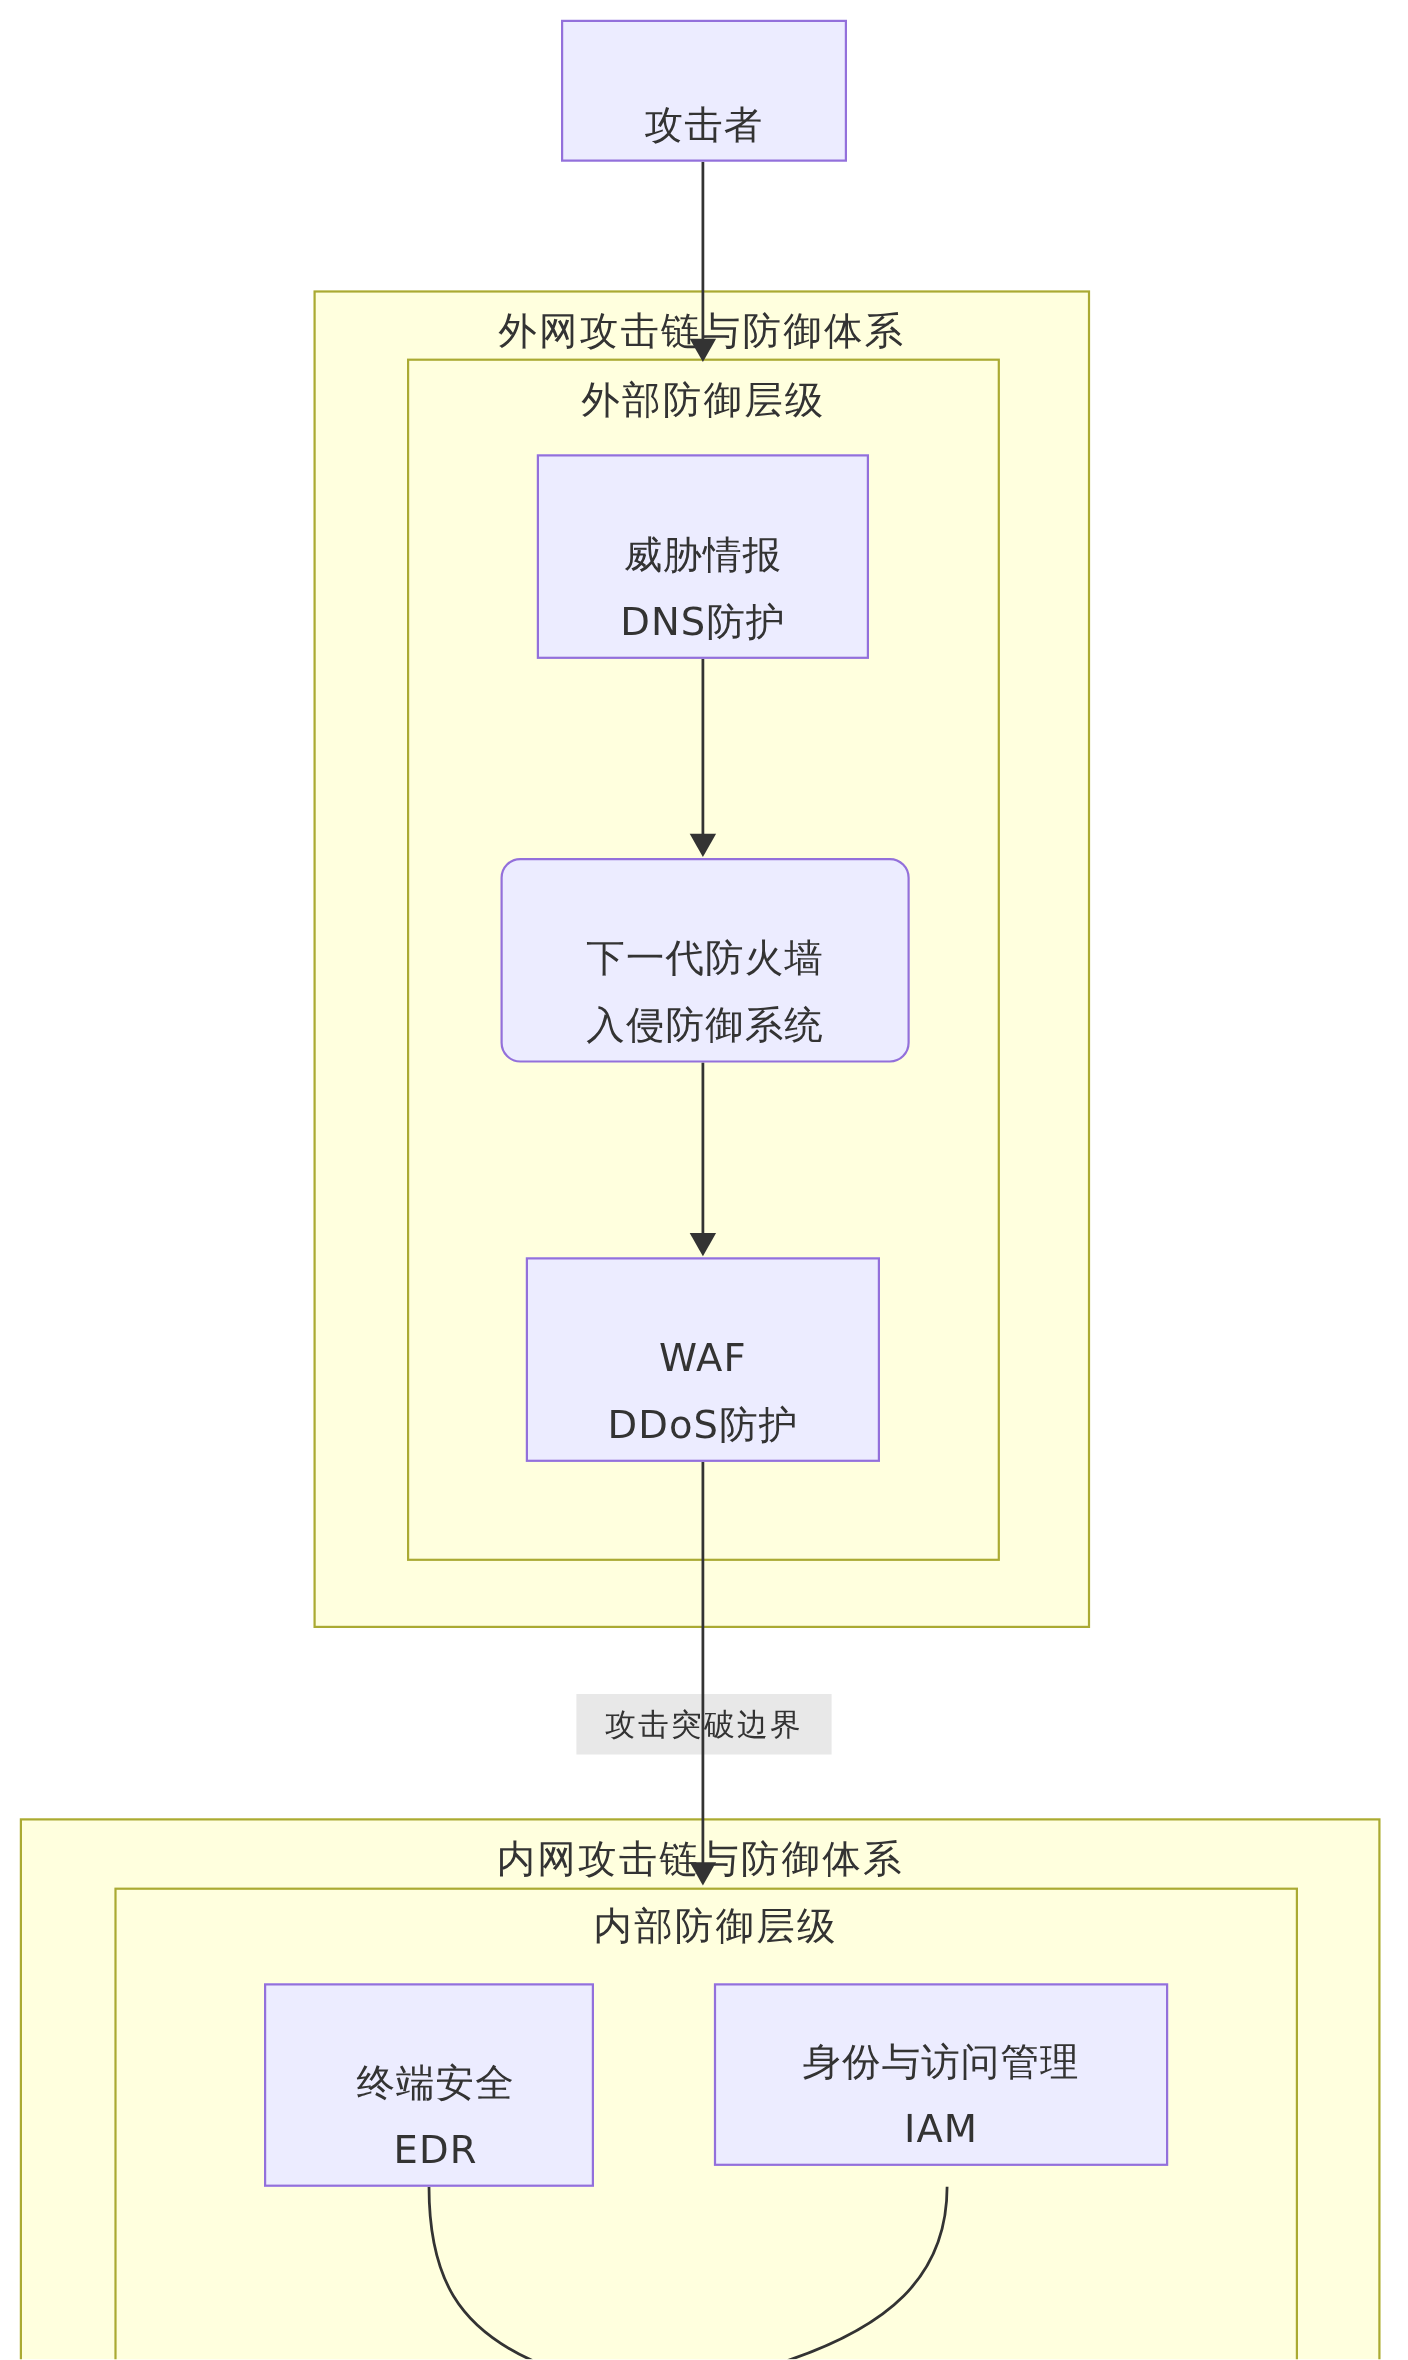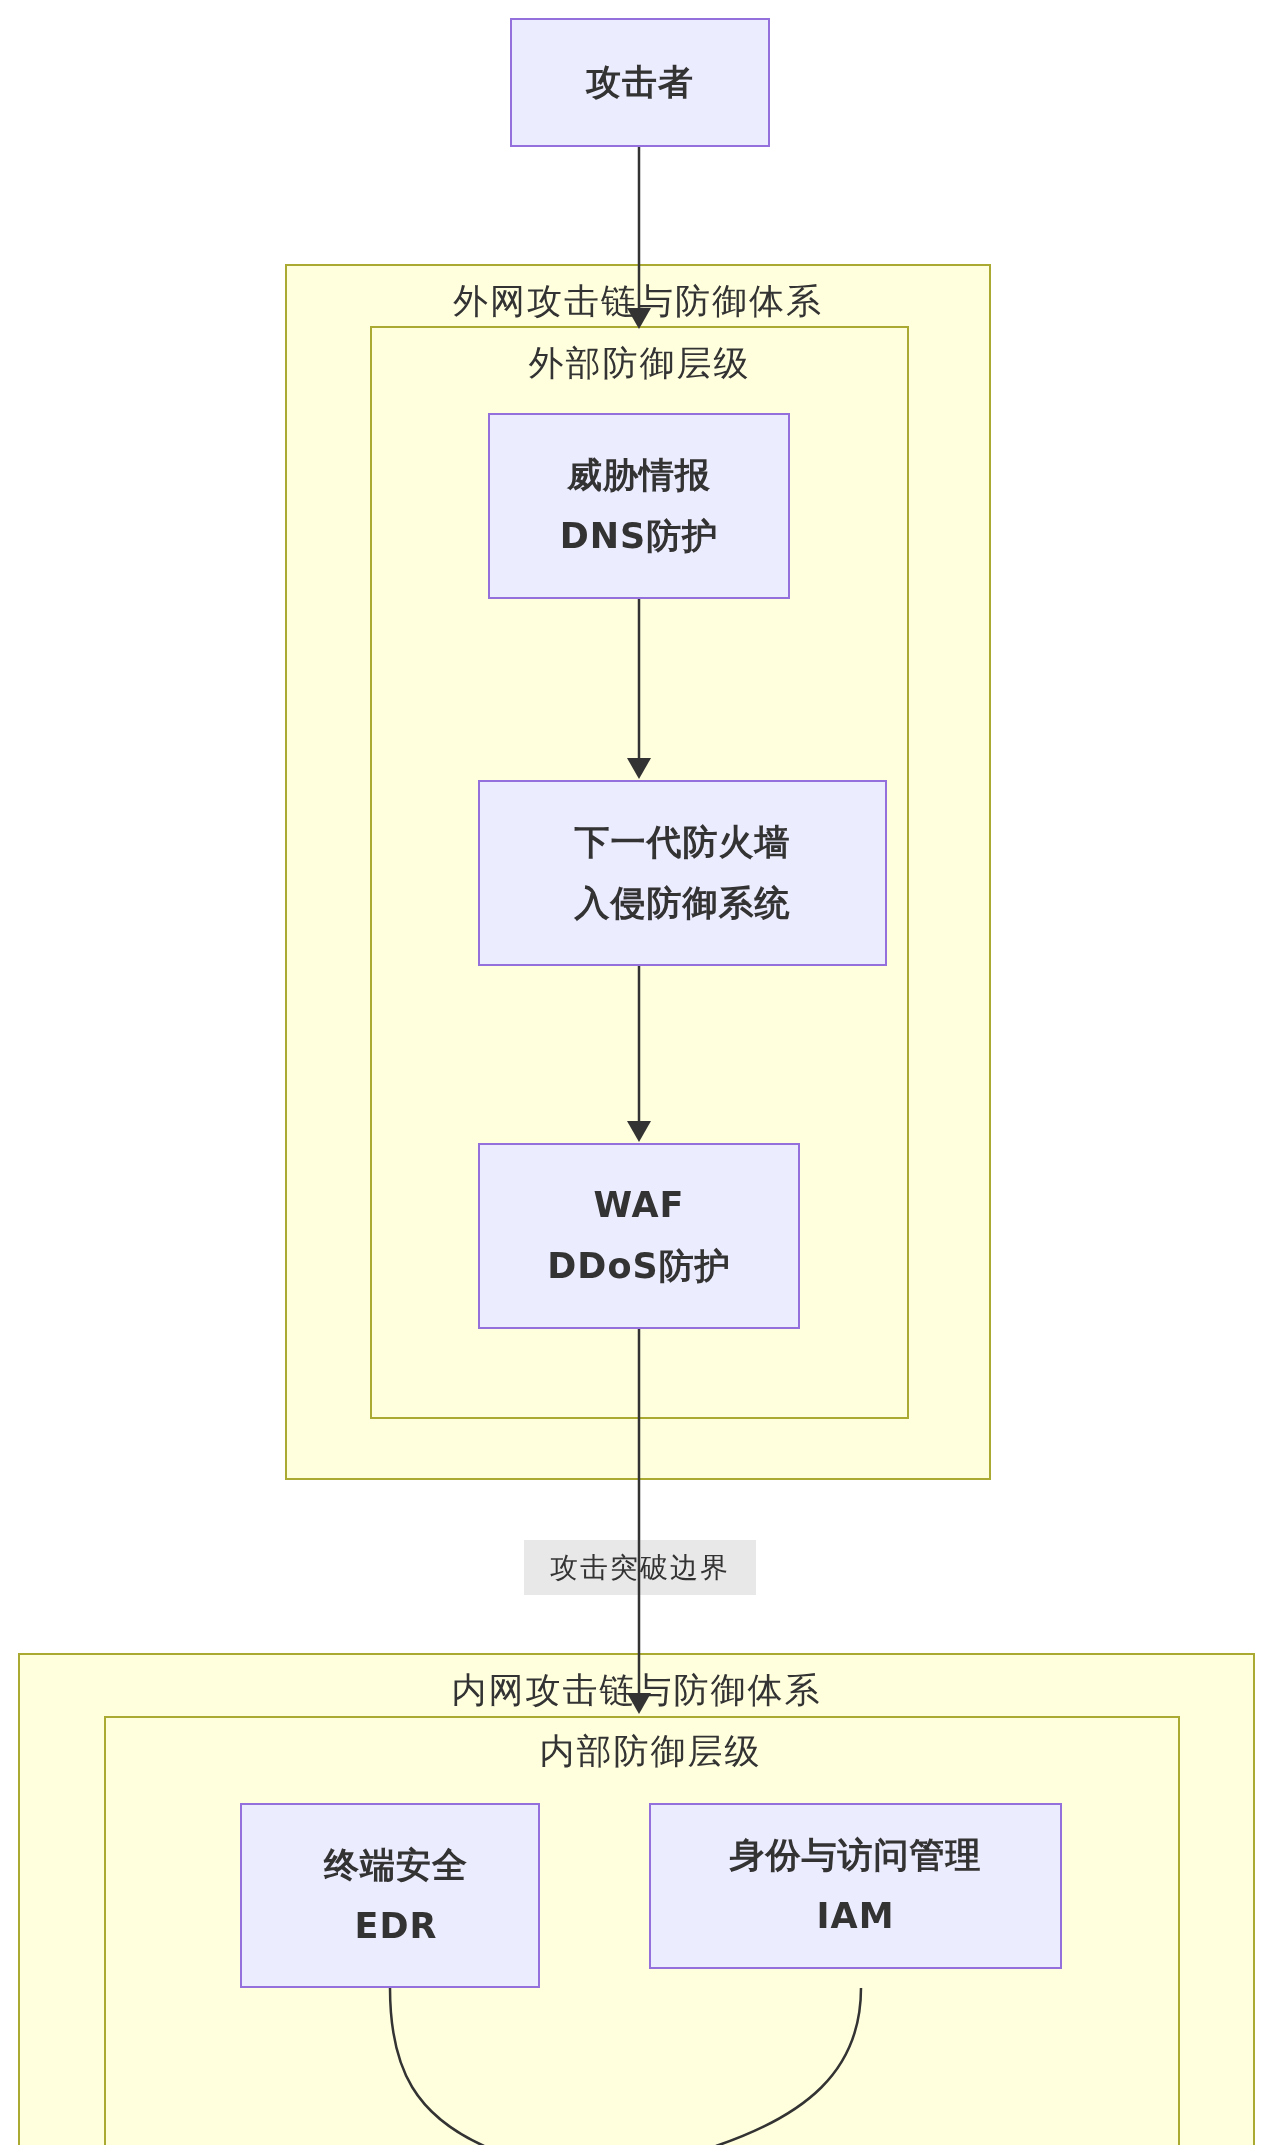--- a/index.html
+++ b/index.html
@@ -52,32 +52,31 @@
   }
   svg.edges .flowline { stroke:var(--line_color,#333333); stroke-width:2.5px; fill:none; }
   svg.edges .arrowhead { fill:var(--line_color,#333333); stroke:none; }
 
   .node {
     position:absolute;
     box-sizing:border-box;
     background:var(--node_fill,#ECECFF);
     border:2px solid var(--node_border,#9370DB);
     display:flex; flex-direction:column;
-    align-items:center; justify-content:center;
+    align-items:center; justify-content:flex-end;
     font-size:35px;
     line-height:61px;
     letter-spacing:1px;
     text-align:center;
     z-index:4;
     white-space:nowrap;
-    font-weight:bold;
   }
   #node-attacker { left:510px; top:18px;   width:260px; height:129px; }
   #node-threat   { left:488px; top:413px;  width:302px; height:186px; }
-  #node-ngfw     { left:478px; top:780px;  width:409px; height:186px; }
+  #node-ngfw     { left:455px; top:780px;  width:372px; height:186px;border-radius:18px; }
   #node-waf      { left:478px; top:1143px; width:322px; height:186px; }
   #node-edr      { left:240px; top:1803px; width:300px; height:185px;padding-left:12px; }
   #node-iam      { left:649px; top:1803px; width:413px; height:166px; }
 </style>
 </head>
 <body>
 
 <div class="canvas">
 
   <div class="cluster" id="cluster-int">

